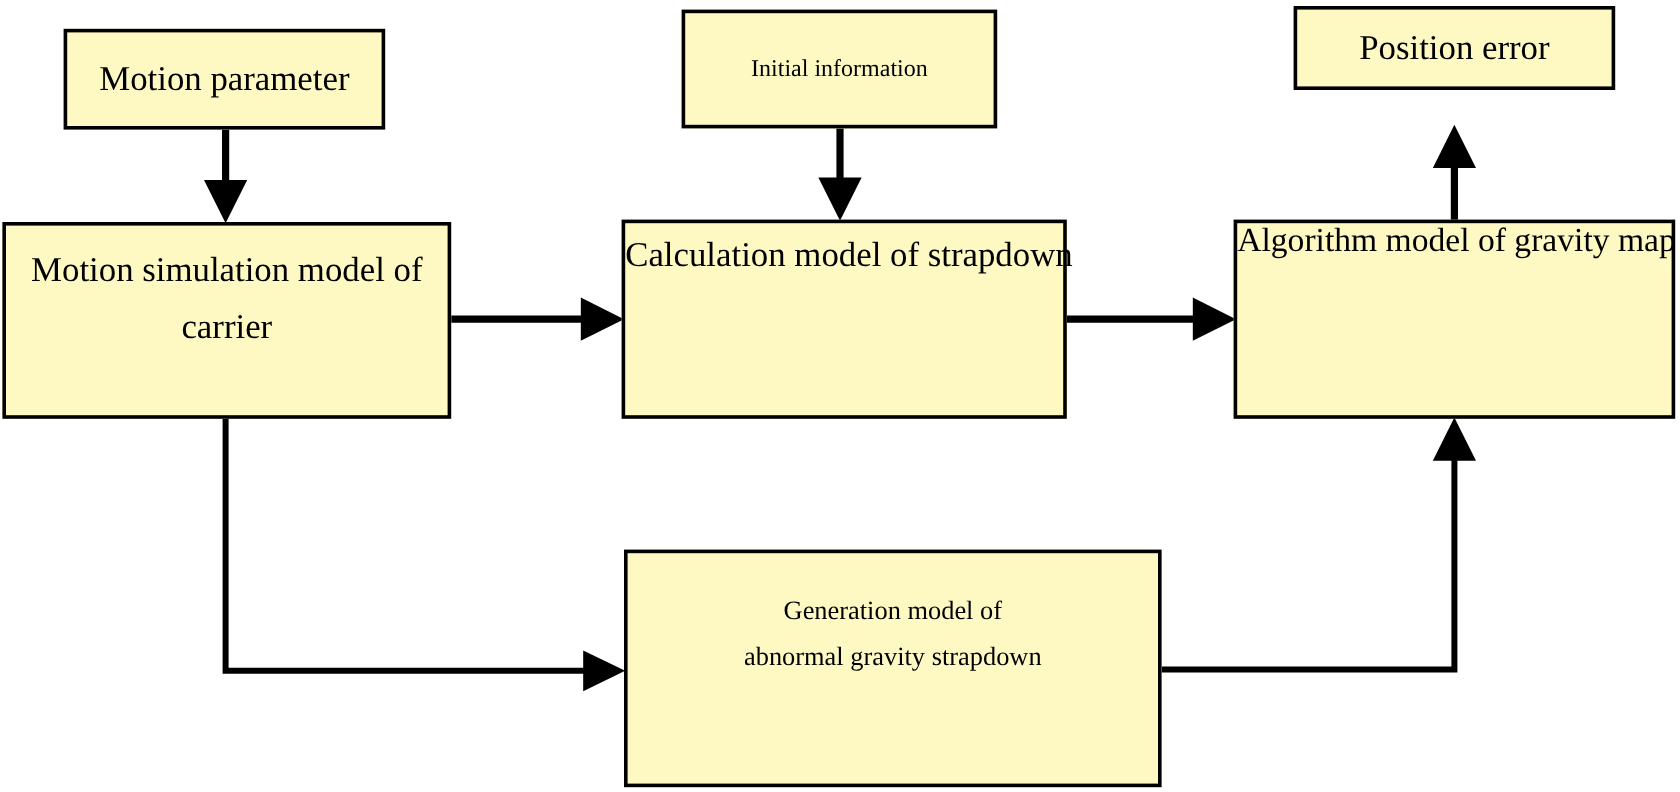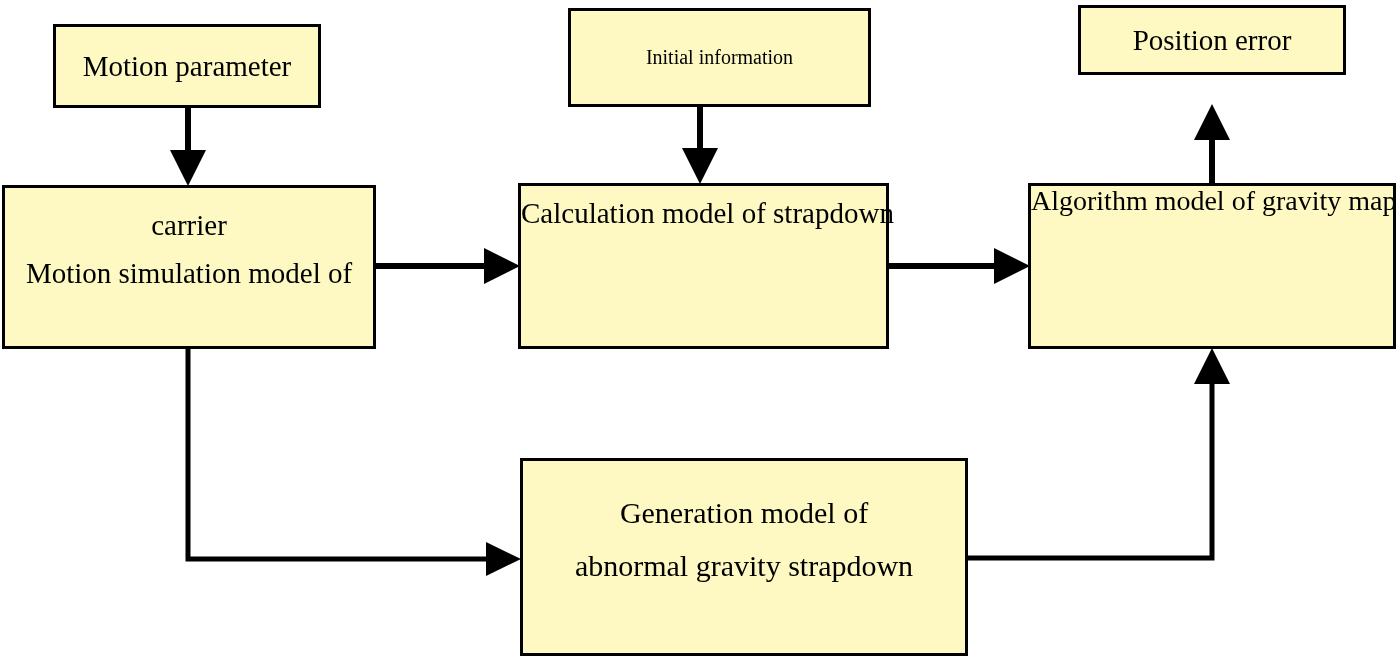--- a/index.html
+++ b/index.html
@@ -37,21 +37,21 @@
   }
   .two-line .box-line:first-child {
     margin-bottom: 0.62em;
   }
   
   #box-motion-parameter {
     left: 53px; top: 24px; width: 268px; height: 84px;
     font-size: 29px;
   }
   #box-initial-information {
-    left: 568px; top: 8px; width: 303px; height: 99px;
+    left: 568px; top: 8px; width: 263px; height: 99px;
     font-size: 20px;
   }
   #box-position-error {
     left: 1078px; top: 5px; width: 268px; height: 70px;
     font-size: 29px;
   }
   #box-motion-simulation {
     left: 2px; top: 185px; width: 374px; height: 164px;
     font-size: 29px;
     justify-content: flex-start;
@@ -63,21 +63,21 @@
     justify-content: flex-start;
     padding-top: 12px;
   }
   #box-algorithm-model {
     left: 1028px; top: 183px; width: 368px; height: 166px;
     font-size: 28px;
     justify-content: flex-start;
   }
   #box-generation-model {
     left: 520px; top: 458px; width: 448px; height: 198px;
-    font-size: 30px;
+    font-size: 22px;
     justify-content: flex-start;
     padding-top: 36px;
   }
   #box-generation-model .box-line:first-child { margin-bottom: 0.70em; }
 
   
   #connectors {
     position: absolute;
     left: 0; top: 0;
     width: 1400px; height: 660px;
@@ -134,22 +134,22 @@
 
   <div class="flow-box" id="box-initial-information">
     <span class="box-line">Initial information</span>
   </div>
 
   <div class="flow-box" id="box-position-error">
     <span class="box-line">Position error</span>
   </div>
 
   <div class="flow-box two-line" id="box-motion-simulation">
+    <span class="box-line">Motion simulation model of</span>
     <span class="box-line">carrier</span>
-    <span class="box-line">Motion simulation model of</span>
   </div>
 
   <div class="flow-box two-line" id="box-calculation-model">
     <span class="box-line">Calculation model of strapdown</span>
   </div>
 
   <div class="flow-box two-line" id="box-algorithm-model">
     <span class="box-line">Algorithm model of gravity map</span>
   </div>
 

